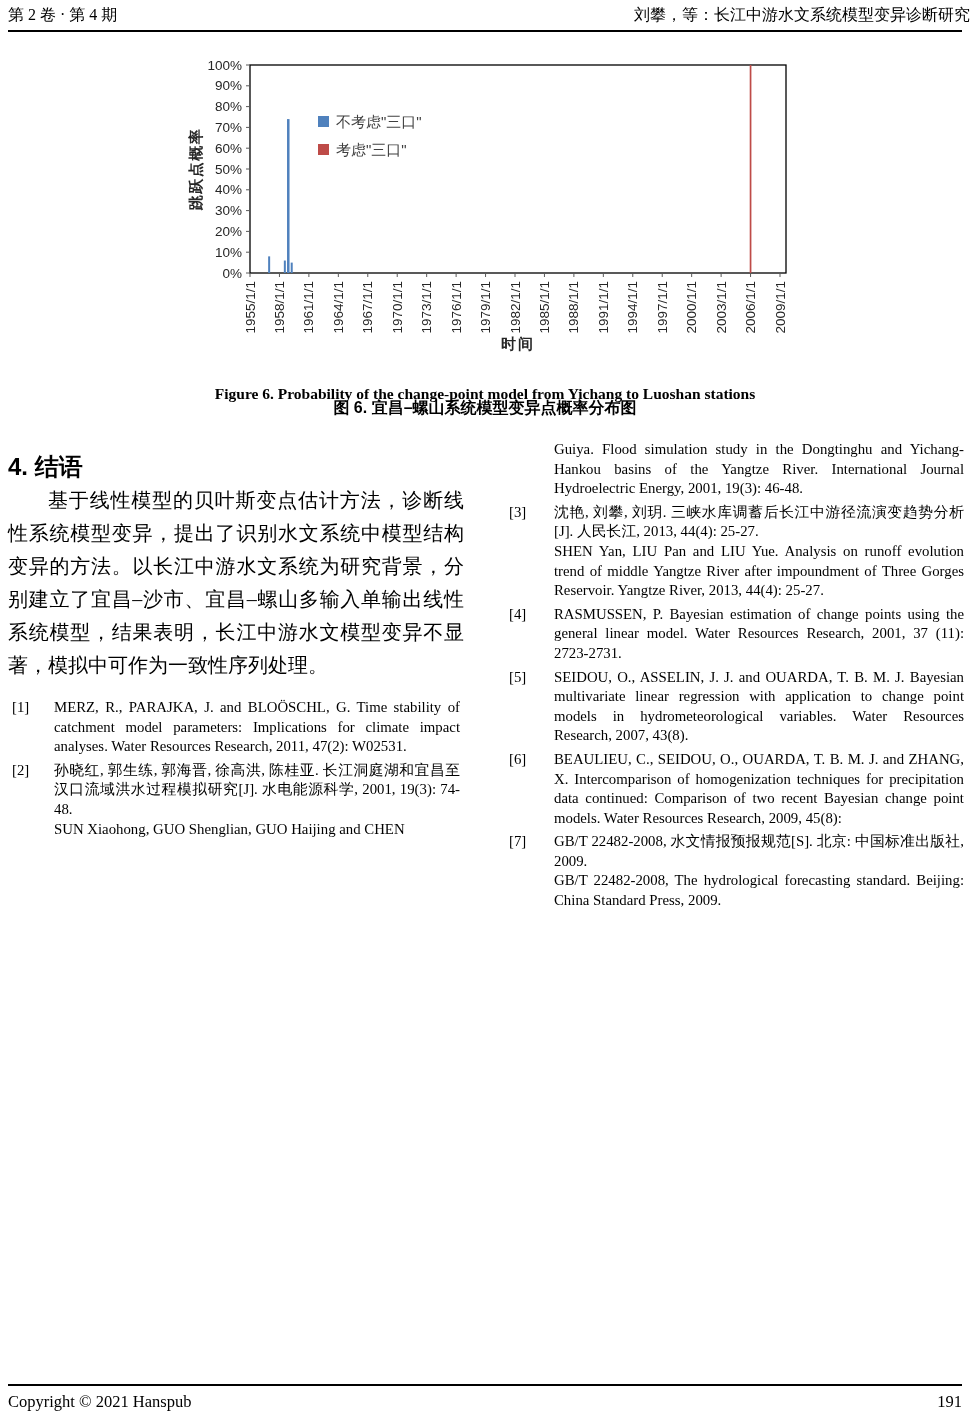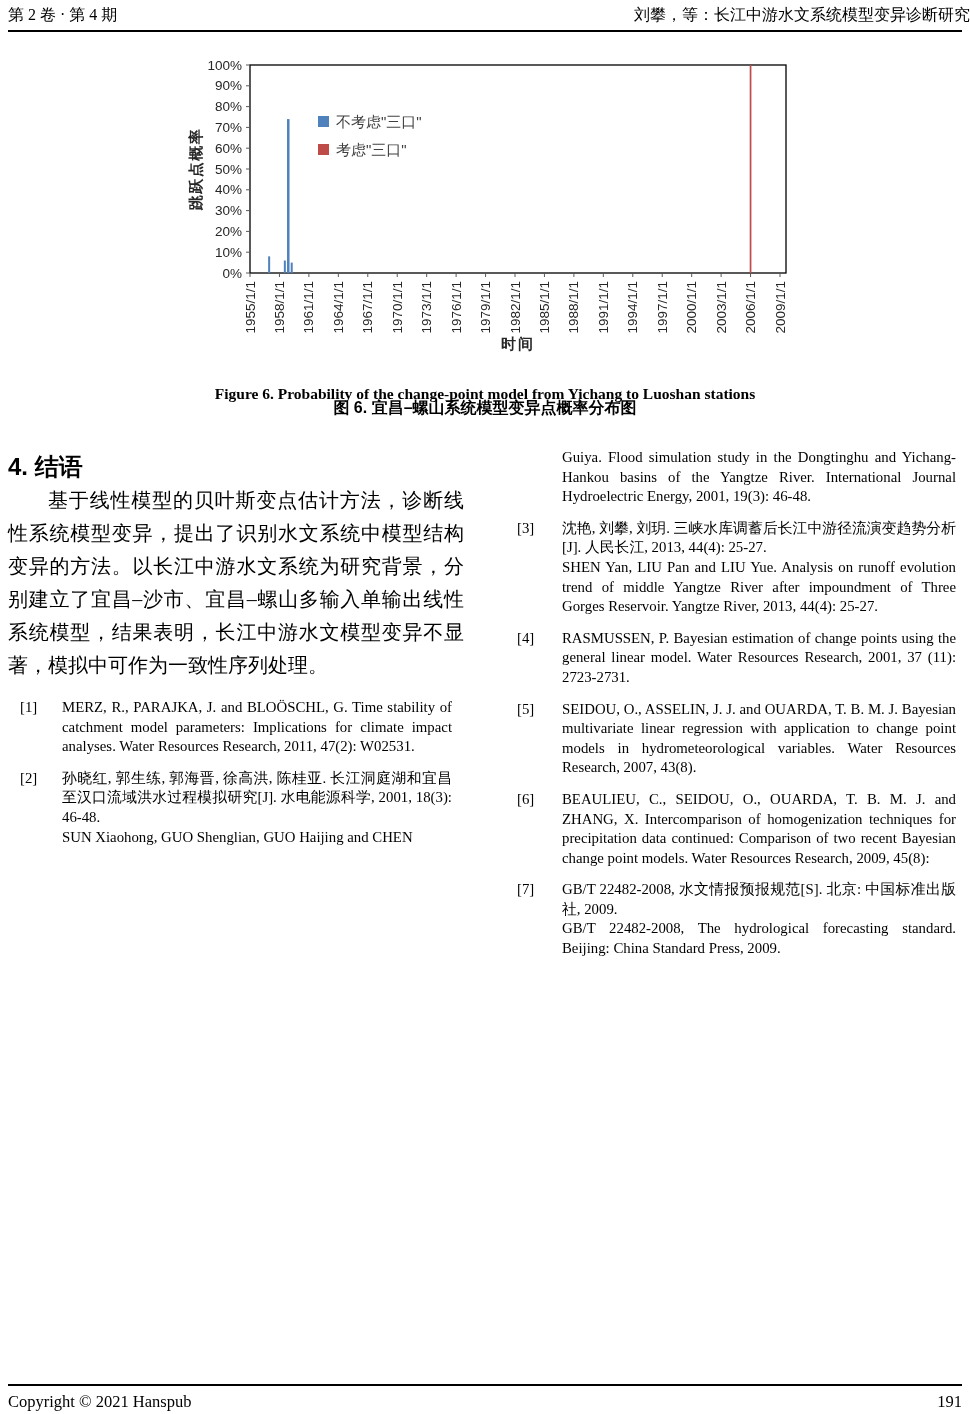--- a/index.html
+++ b/index.html
@@ -17,21 +17,21 @@
   .cap-en{position:absolute;left:0;right:0;top:377px;text-align:center;font-weight:bold;font-size:15.5px;margin-top:8px;}
   .cap-zh{position:absolute;left:0;right:0;top:398px;text-align:center;font-weight:bold;font-size:16px;font-family:"Liberation Sans",sans-serif;}
   
   .col-left{position:absolute;left:8px;top:438px;width:456px;}
   .col-right{position:absolute;left:505px;top:436px;width:463px;}
   .sec-head{font-family:"Liberation Sans",sans-serif;font-weight:bold;font-size:24px;margin:14px 0 0 0;line-height:30px;}
   .body-par{font-size:20px;line-height:33px;text-align:justify;text-indent:2em;margin-top:2px;}
   .refs-head{font-weight:bold;font-size:22px;margin-top:32px;line-height:28px;font-family:"Liberation Sans",sans-serif;}
   .refs-head .en{font-family:"Liberation Serif",serif;}
   .refs{margin-top:16px;}
-  .ref-row{display:flex;font-size:14.8px;line-height:19.6px;margin:12px;}
+  .ref-row{display:flex;font-size:14.8px;line-height:19.6px;margin:4px;}
   .ref-num{flex:none;width:42px;}
   .col-right .ref-num{width:45px;}
   .ref-texts{flex:1;text-align:justify;}
   .ref-text{margin:0;}
   
   .ftr-rule{position:absolute;left:8px;right:8px;top:1384px;height:2px;background:#000;}
   .ftr-left{position:absolute;left:8px;top:1392px;font-size:16.5px;}
   .ftr-right{position:absolute;right:8px;top:1392px;font-size:16.5px;}
   svg text{font-family:"Liberation Sans",sans-serif;}
 </style>
@@ -126,21 +126,21 @@
   <div class="refs" id="refs-left">
       <div class="ref-row">
         <div class="ref-num">[1]</div>
         <div class="ref-texts">
           <div class="ref-text">MERZ, R., PARAJKA, J. and BLOÖSCHL, G. Time stability of catchment model parameters: Implications for climate impact analyses. Water Resources Research, 2011, 47(2): W02531.</div>
         </div>
       </div>
       <div class="ref-row">
         <div class="ref-num">[2]</div>
         <div class="ref-texts">
-          <div class="ref-text">孙晓红, 郭生练, 郭海晋, 徐高洪, 陈桂亚. 长江洞庭湖和宜昌至汉口流域洪水过程模拟研究[J]. 水电能源科学, 2001, 18(3): 46-48.</div>
+          <div class="ref-text">孙晓红, 郭生练, 郭海晋, 徐高洪, 陈桂亚. 长江洞庭湖和宜昌至汉口流域洪水过程模拟研究[J]. 水电能源科学, 2001, 19(3): 74-48.</div>
           <div class="ref-text">SUN Xiaohong, GUO Shenglian, GUO Haijing and CHEN</div>
         </div>
       </div>
     </div>
 </div>
 
 <div class="col-right">
   <div class="refs" id="refs-right" style="margin-top:0;">
       <div class="ref-row">
         <div class="ref-num"></div>

